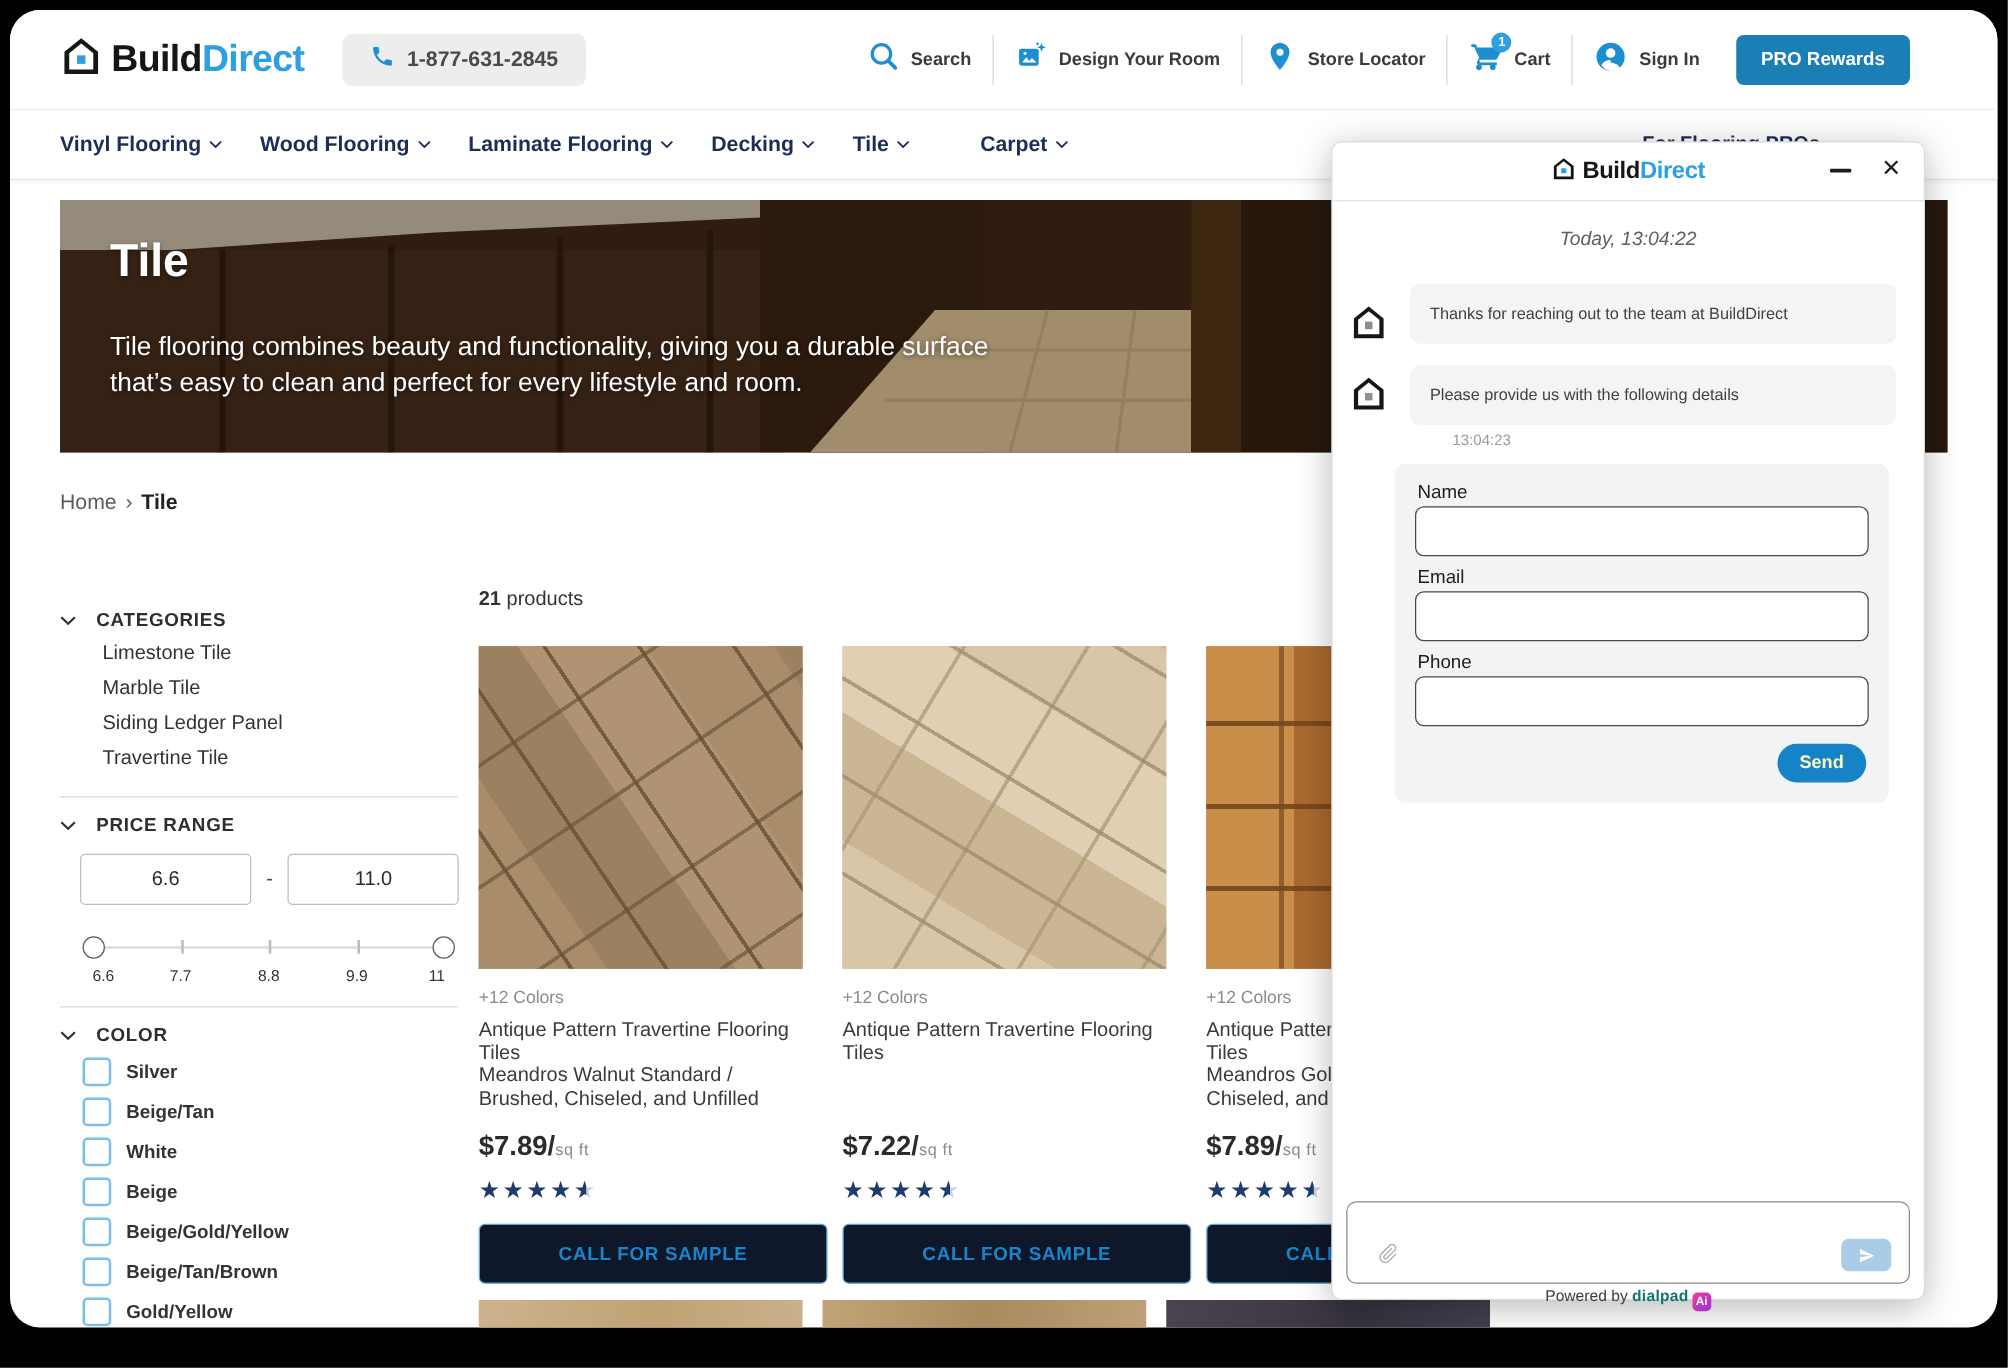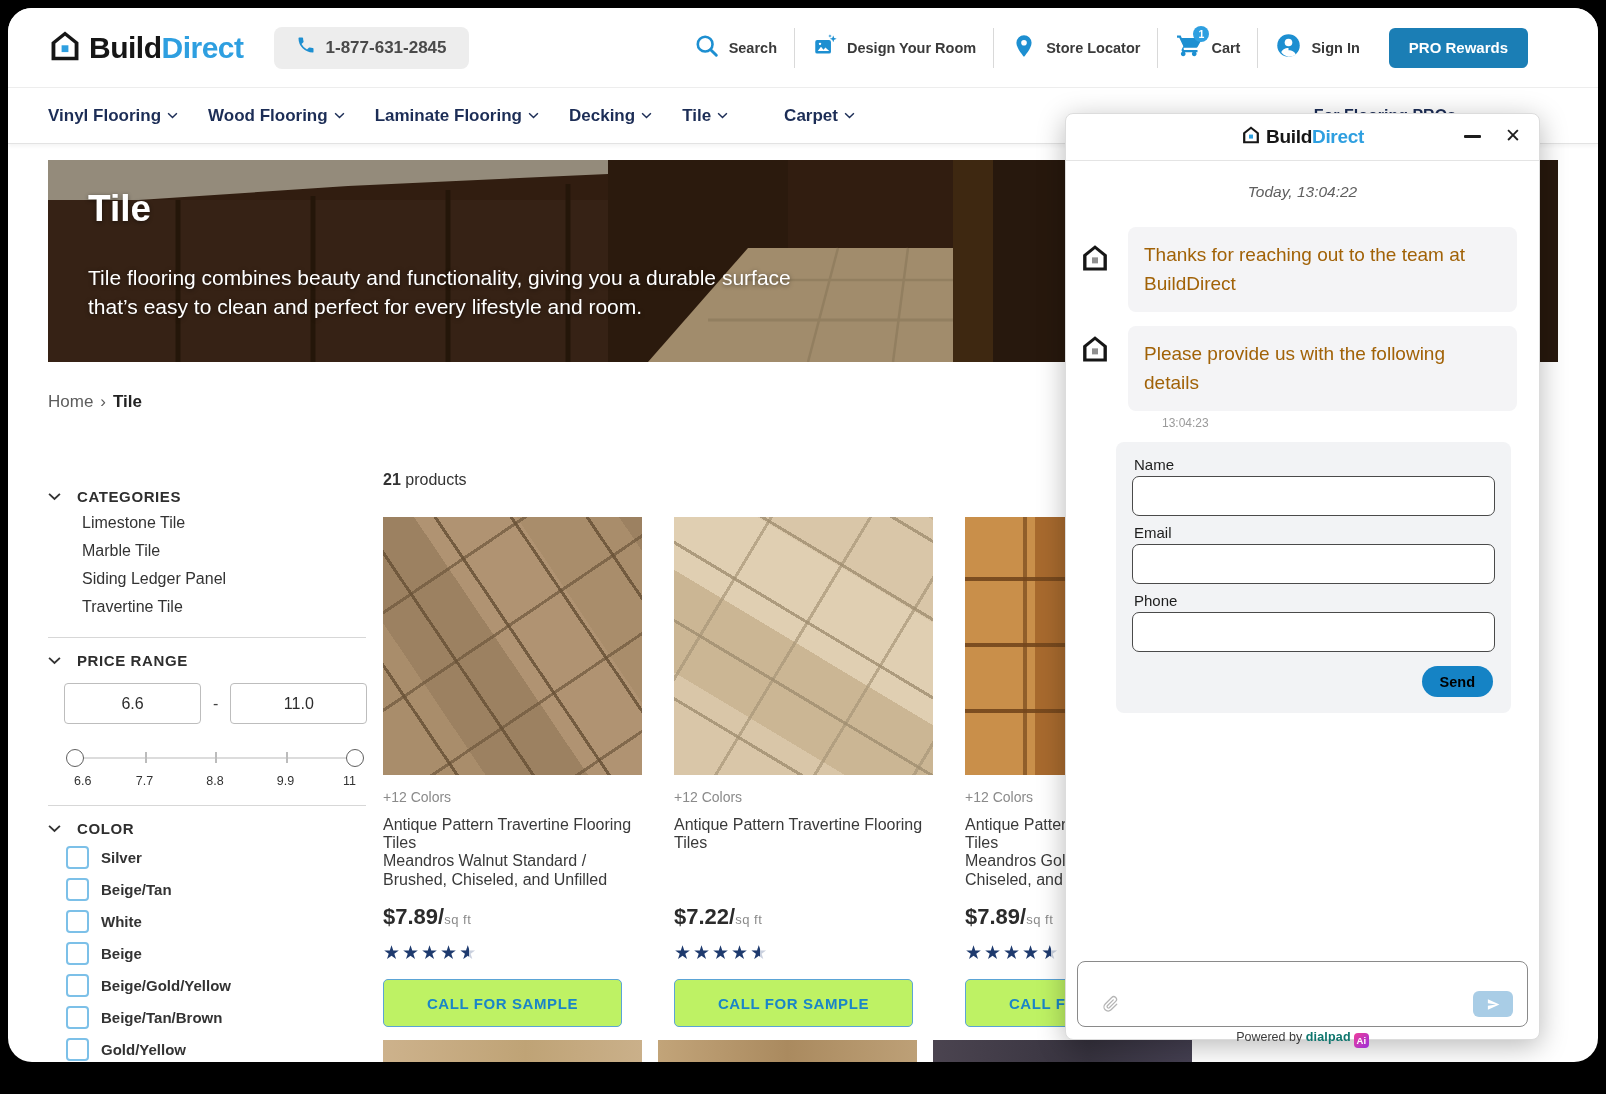--- a/index.html
+++ b/index.html
@@ -94,49 +94,49 @@
   .card-badge{margin-top:14px;font-size:14px;color:#8a8a8a;}
   .card-title{margin-top:11px;font-size:16px;line-height:1.14;color:#3a3a3a;min-height:74px;cursor:pointer;}
   .card-price{margin-top:14px;}
   .card-price .amt{font-size:22px;font-weight:bold;color:#2b2b2b;}
   .card-price .unit{font-size:13px;color:#8a8a8a;letter-spacing:.5px;}
   .stars{margin-top:13px;font-size:19px;letter-spacing:2px;line-height:1;}
   .sfull{color:#1E3A6E;}
   .shalf{position:relative;display:inline-block;}
   .sh-bg{color:#c9d0de;}
   .sh-fg{position:absolute;left:0;top:0;width:53%;overflow:hidden;color:#1E3A6E;}
-  .cta{margin-top:17px;width:239px;height:48px;background:#bef264;border:1.5px solid #5BA4D6;
+  .cta{margin-top:17px;width:279px;height:48px;background:#0f172a;border:1.5px solid #5BA4D6;
     border-radius:5px;font-family:inherit;font-size:15px;font-weight:bold;letter-spacing:.6px;
     color:#1A85C8;cursor:pointer;}
   .next-strip{position:absolute;top:1032px;height:24px;width:259px;}
   .strip1{left:375px;background:linear-gradient(90deg,#cdb28c,#bfa376 55%,#cab08a);}
   .strip2{left:650px;background:linear-gradient(90deg,#c2a479,#aa8a5f 50%,#bda077);}
   .strip3{left:925px;background:linear-gradient(90deg,#4b4450,#37333f 60%,#454052);}
 
   
   .chat{position:absolute;left:1057px;top:105px;width:475px;height:927px;background:#fff;
     border:1px solid #dcdcdc;border-radius:8px;box-shadow:0 6px 28px rgba(0,0,0,.28);z-index:50;box-sizing:border-box;}
   .chat-header{position:relative;height:46px;border-bottom:1px solid #e4e4e4;display:flex;align-items:center;justify-content:center;}
   .chat-logo{display:flex;align-items:center;gap:5px;}
   .chat-logo-text{font-size:19px;font-weight:bold;letter-spacing:-0.3px;color:#161616;}
   .chat-logo-text .blue{color:#2E9FE0;}
   .chat-min{position:absolute;right:58px;top:21px;width:17px;height:3px;background:#1d1d1d;border-radius:1px;cursor:pointer;}
   .chat-close{position:absolute;right:18px;top:10px;font-size:19px;color:#1d1d1d;cursor:pointer;line-height:1.3;}
   .chat-day{margin-top:22px;text-align:center;font-size:15.5px;font-style:italic;color:#5f5f5f;}
   .msg-row{display:flex;align-items:flex-start;gap:18px;margin:14px 22px 0 14px;}
   .msg-row.first{margin-top:26px;}
   .avatar{flex:none;margin-top:16px;}
-  .bubble{flex:1;background:#f4f4f6;border-radius:8px;padding:14px 16px;font-size:19px;line-height:1.5;color:#a16207;}
+  .bubble{flex:1;background:#f4f4f6;border-radius:8px;padding:14px 16px;font-size:13px;line-height:1.5;color:#404040;}
   .chat-ts{margin:5px 0 0 96px;font-size:12px;color:#9a9a9a;}
   .chat-form{margin:12px 28px 0 50px;background:#f2f3f5;border-radius:8px;padding:14px 16px 16px 16px;}
   .form-label{font-size:15px;color:#1d1d1d;margin:8px 0 3px 2px;}
   .form-label:first-child{margin-top:0;}
   .chat-input{width:100%;height:40px;border:1px solid #4a4a4a;border-radius:7px;background:#fff;
     box-sizing:border-box;font-family:inherit;font-size:15px;padding:0 10px;}
-  .send-btn{display:block;margin:14px 2px 0 auto;background:#1583C5;color:#000000;border:none;
+  .send-btn{display:block;margin:14px 2px 0 auto;background:#1583C5;color:#fef9c3;border:none;
     border-radius:16px;height:31px;padding:0 18px;font-family:inherit;font-size:14.5px;font-weight:bold;cursor:pointer;}
   .composer{position:absolute;left:11px;right:11px;top:847px;height:64px;border:1px solid #8a8a8a;
     border-radius:8px;background:#fff;}
   .composer textarea{position:absolute;left:44px;top:6px;right:66px;bottom:6px;border:none;resize:none;
     font-family:inherit;font-size:15px;outline:none;}
   .clip{position:absolute;left:22px;bottom:8px;cursor:pointer;}
   .composer-send{position:absolute;right:14px;bottom:9px;width:40px;height:26px;background:#A9CDE6;
     border:none;border-radius:6px;display:flex;align-items:center;justify-content:center;cursor:pointer;}
   .powered{position:absolute;left:0;right:0;top:916px;text-align:center;font-size:12.5px;color:#3c3c3c;}
   .powered .brand{font-weight:bold;letter-spacing:.2px;color:#0f766e;}

